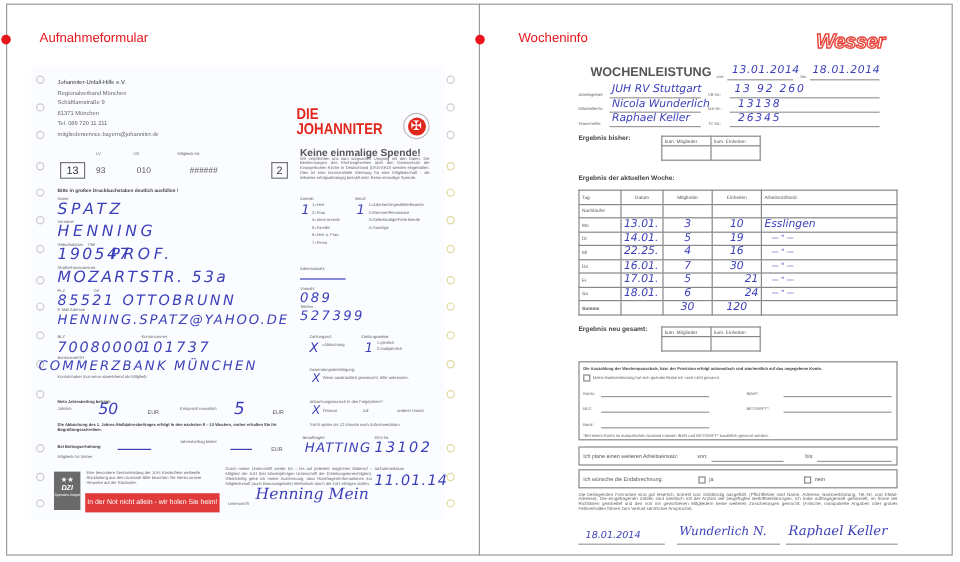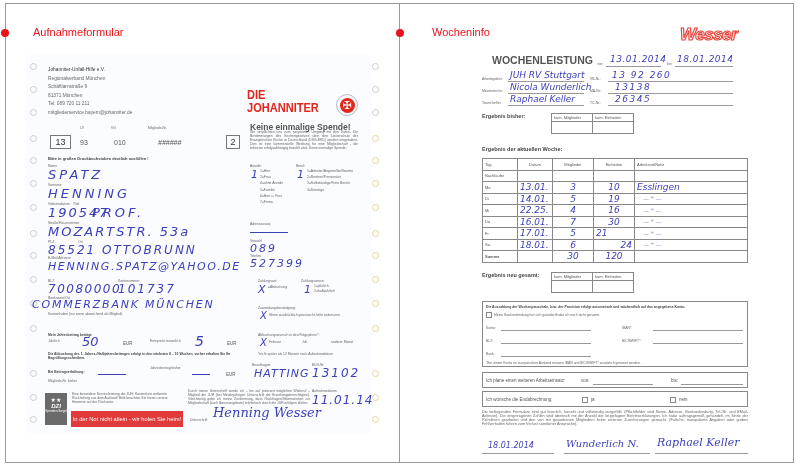--- a/index.html
+++ b/index.html
@@ -183,21 +183,21 @@
   <div class="tiny lbl" style="left:72px;top:392px;width:110px">Eine besondere Serviceleistung der JUH: Kostenfreie weltweite Rückholung aus dem Ausland! Bitte beachten Sie hierzu unsere Hinweise auf der Rückseite.</div>
   <div class="tiny lbl" style="left:188px;top:389px;width:122px;text-align:justify">Durch meine Unterschrift werde ich – bis auf jederzeit möglichen Widerruf – Mitglied der JUH (bei Minderjährigen Unterschrift der Erziehungsberechtigten). Gleichzeitig gebe ich meine Zustimmung, dass Rückfragen/Informationen zur Mitgliedschaft (auch Bonusangebote) telefonisch durch die JUH erfolgen dürfen.</div>
 
   <div style="position:absolute;left:45px;top:393px;width:22px;height:32px;background:#6a6a6a;color:#fff;font-size:5px;text-align:center;">
     <div style="font-size:6px;margin-top:3px">★★</div>
     <div style="font-weight:bold;font-style:italic;font-size:6px">DZI</div>
     <div style="font-size:3px">Spenden-Siegel</div>
   </div>
   <div style="position:absolute;left:71px;top:411px;width:112px;height:16px;background:#e03a3a;color:#fff;font-size:5.8px;line-height:16px;text-align:center;white-space:nowrap;overflow:hidden;">In der Not nicht allein - wir holen Sie heim!</div>
   <div class="tiny lbl" style="left:190px;top:418px">Unterschrift</div>
-  <div class="hand lbl" style="left:213px;top:405px;font-size:13px;font-family:'DejaVu Serif',serif">Henning Wesser</div>
+  <div class="hand lbl" style="left:213px;top:405px;font-size:13px;font-family:'DejaVu Serif',serif">Henning Mein</div>
 </div>
 
 <div>
   <div class="page-title" style="left:432px;top:26px;">Wocheninfo</div>
   <div style="position:absolute;left:680px;top:25px;font-size:17px;font-weight:bold;font-style:italic;color:#fff;-webkit-text-stroke:1.2px #e8453c;letter-spacing:-0.5px;">Wesser</div>
 
   <div style="position:absolute;left:492px;top:54px;font-size:10.5px;font-weight:bold;color:#555;">WOCHENLEISTUNG</div>
   <div class="tiny lbl" style="left:597px;top:62px">von:</div>
   <div class="hand lbl" style="left:610px;top:54px;font-size:9px;letter-spacing:0.5px">13.01.2014</div>
   <div class="line" style="left:606px;top:66px;width:55px"></div>
@@ -282,21 +282,21 @@
           <td>Do</td>
           <td class="h hand">16.01.</td>
           <td class="h hand" style="text-align:center">7</td>
           <td class="h hand" style="text-align:center">30</td>
           <td class="h hand" style="padding-left:8px;font-size:6px">— " —</td>
         </tr>
     <tr>
           <td>Fr</td>
           <td class="h hand">17.01.</td>
           <td class="h hand" style="text-align:center">5</td>
-          <td class="h hand" style="text-align:left">21</td>
+          <td class="h hand" style="text-align:right">21</td>
           <td class="h hand" style="padding-left:8px;font-size:6px">— " —</td>
         </tr>
     <tr>
           <td>Sa</td>
           <td class="h hand">18.01.</td>
           <td class="h hand" style="text-align:center">6</td>
           <td class="h hand" style="text-align:right">24</td>
           <td class="h hand" style="padding-left:8px;font-size:6px">— " —</td>
         </tr>
     <tr>

